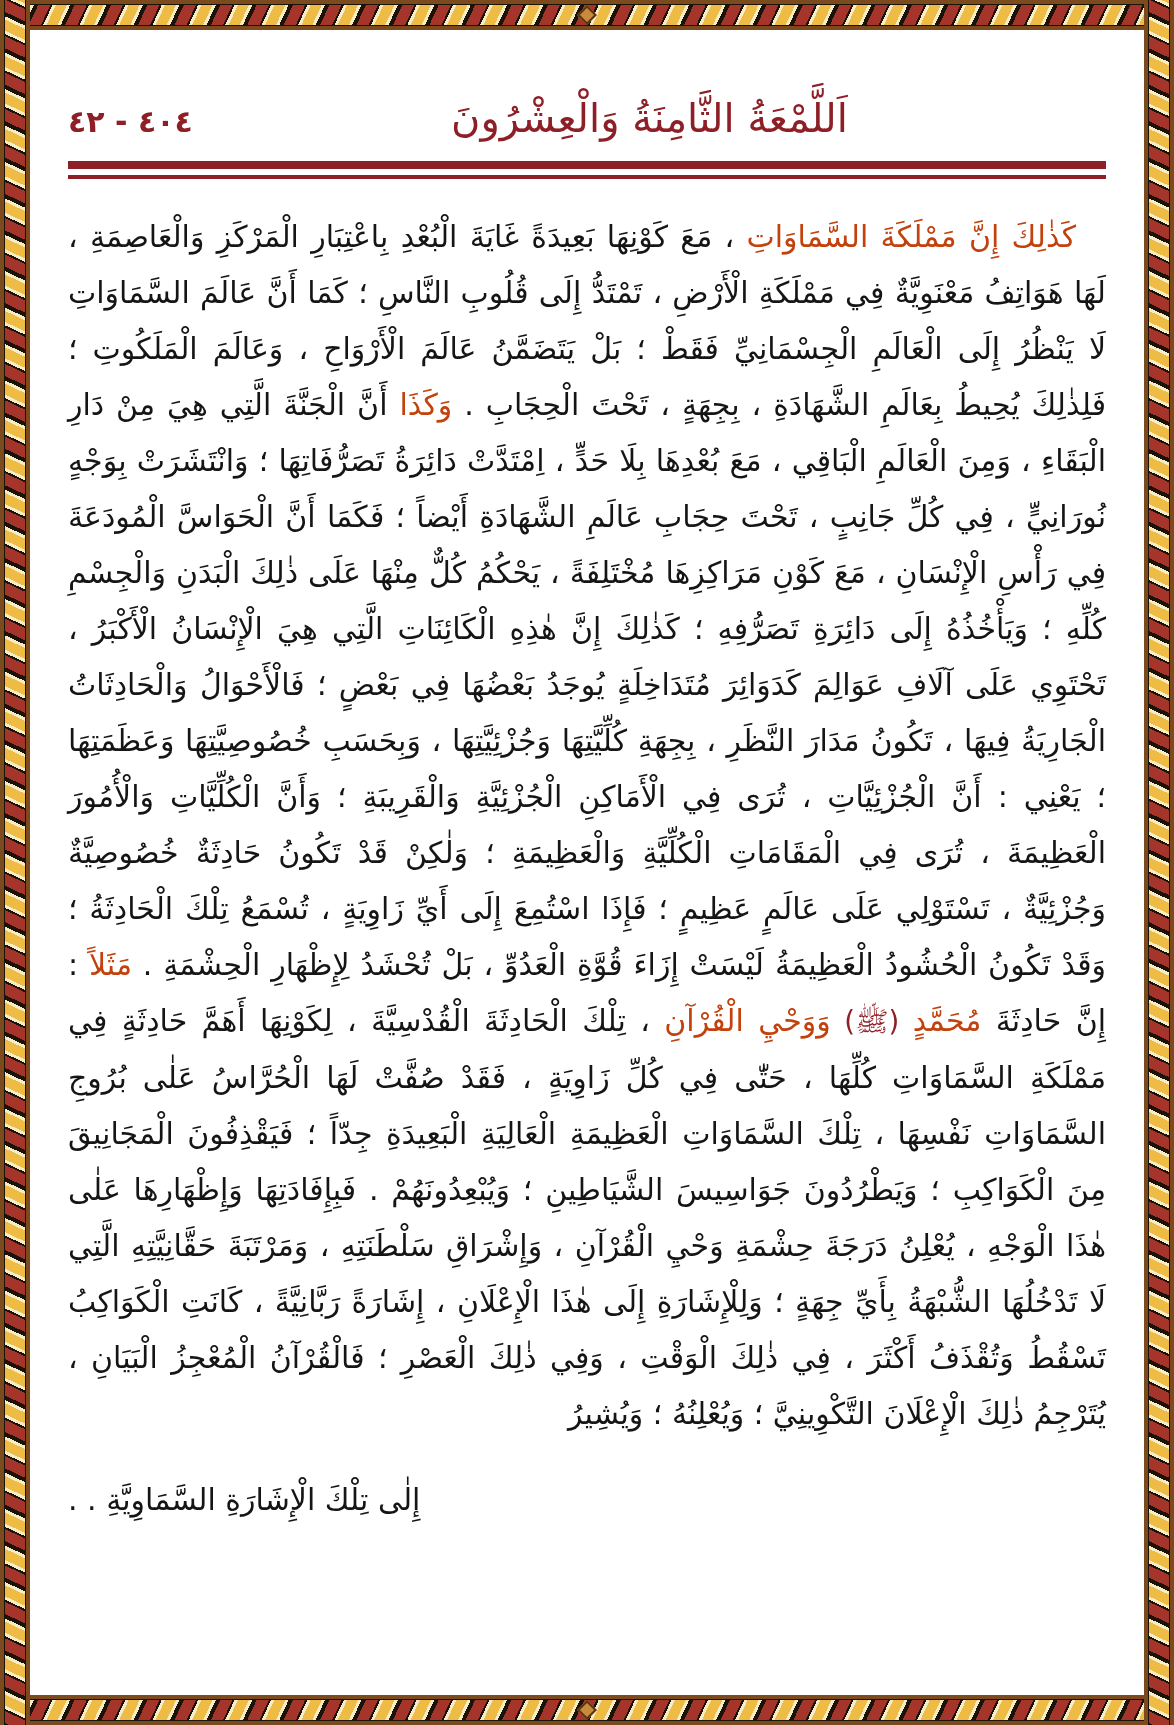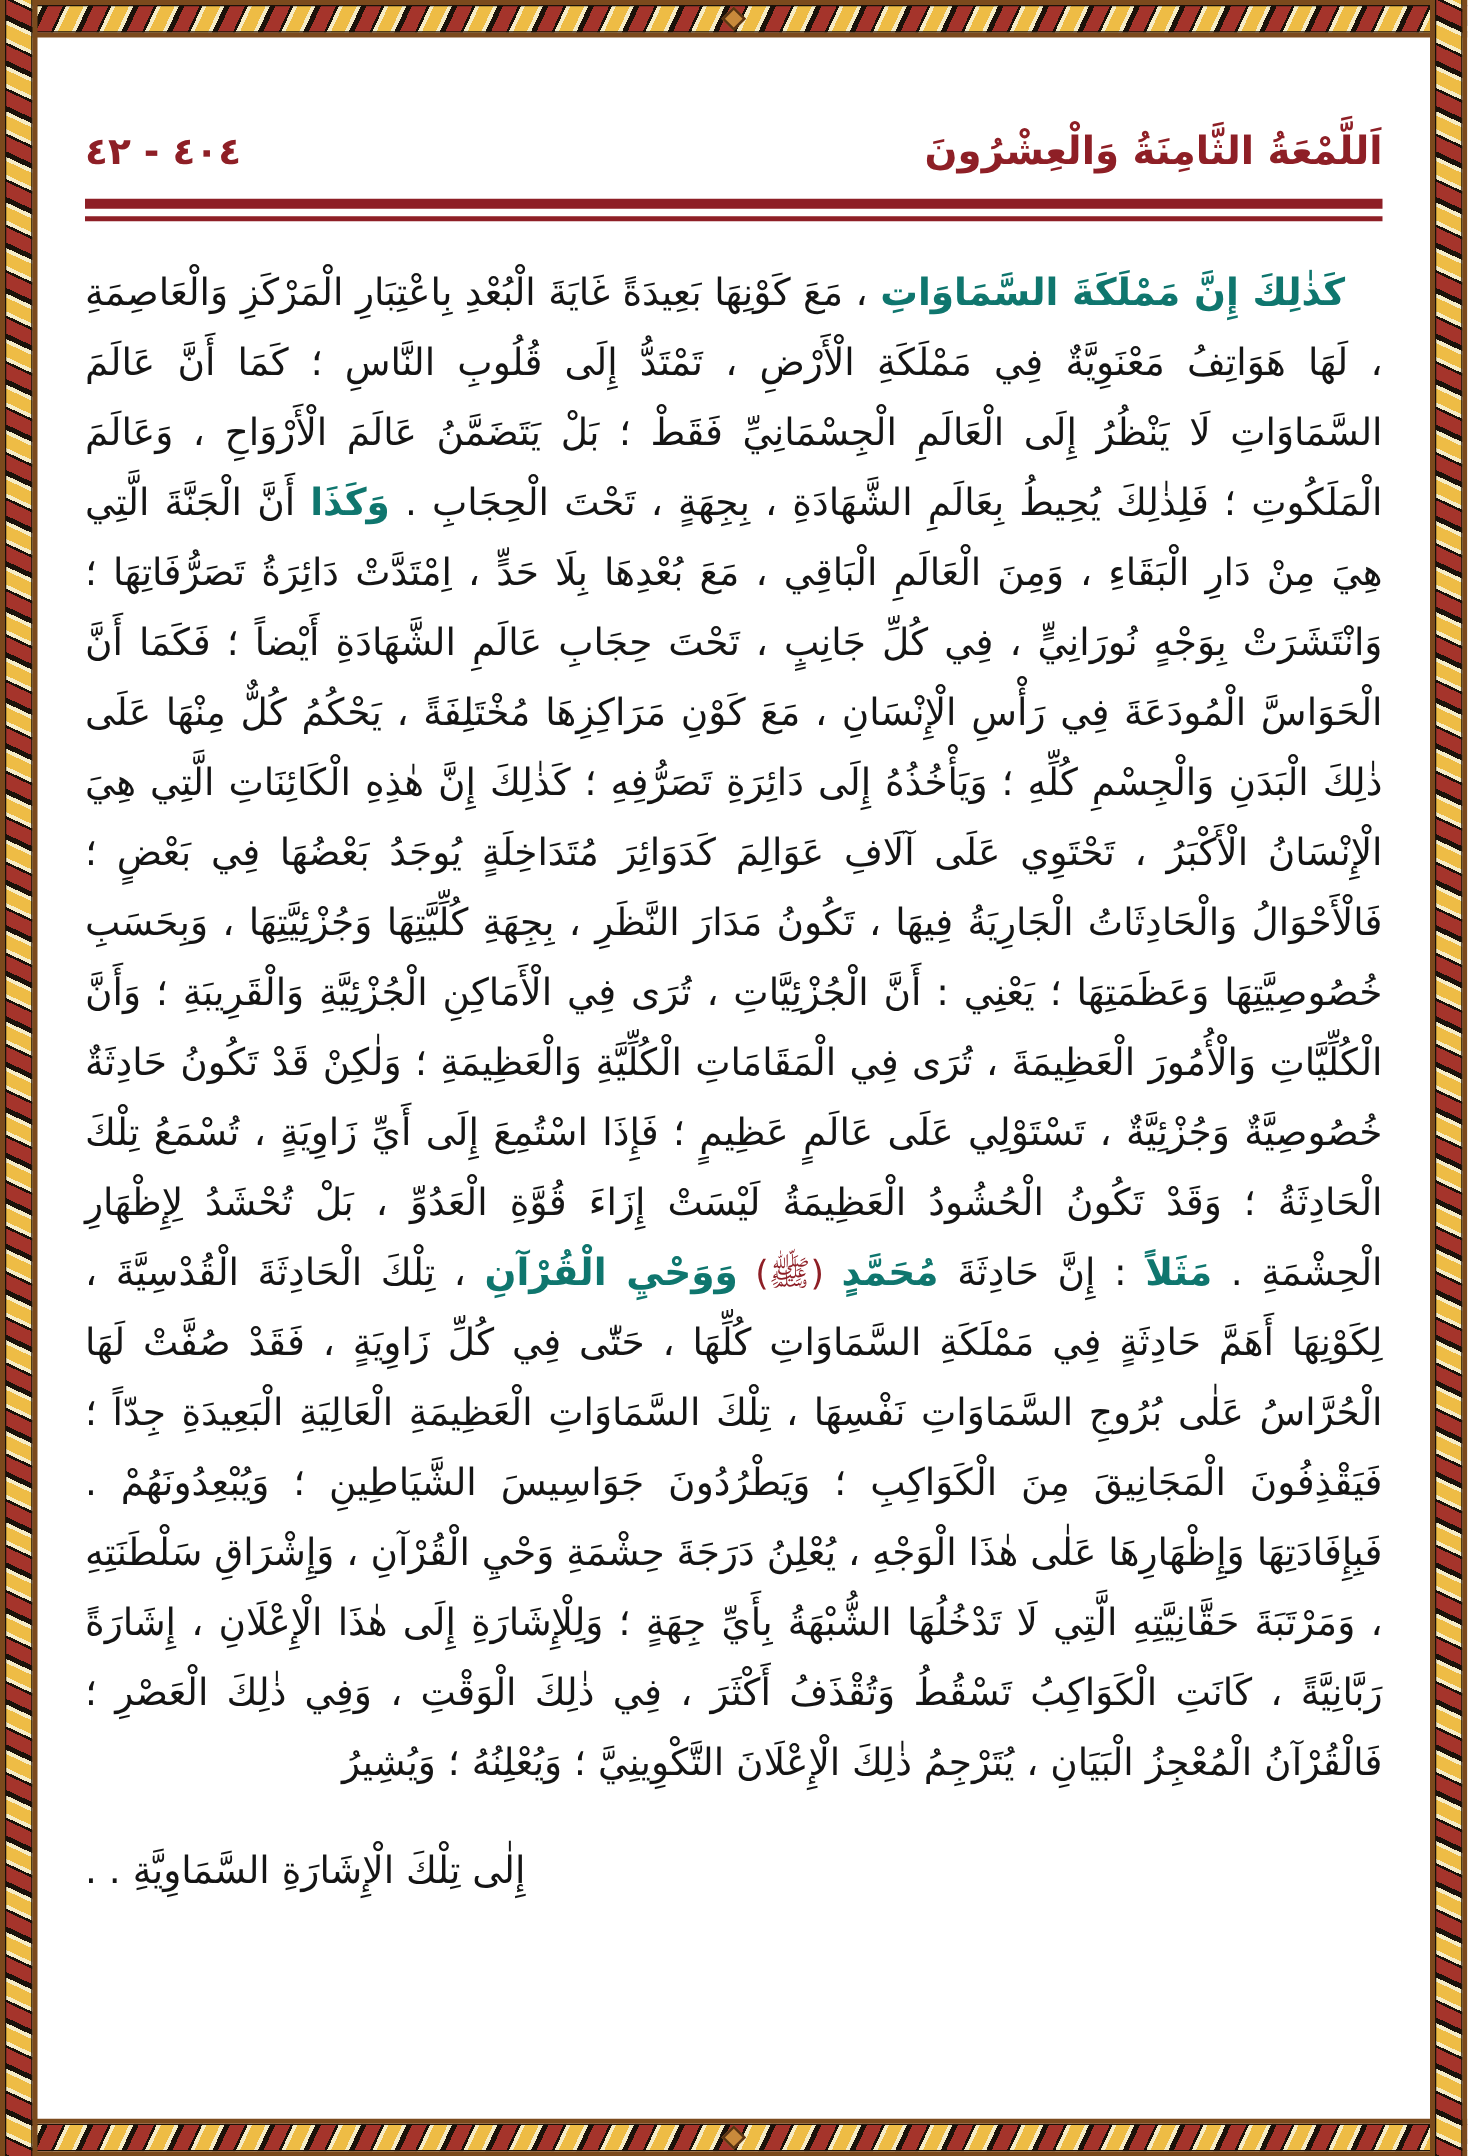--- a/index.html
+++ b/index.html
@@ -60,43 +60,43 @@
   .page-ref{
     color:#8e1f26;
     font-weight:bold;
     font-size:30px;
     white-space:nowrap;
     order:2; 
     margin-top:40px;
   }
   .page-title{
     flex:1;
-    text-align:right;
+    text-align:center;
     color:#8e1f26;
-    font-weight:bold;
-    font-size:31px;
+    font-weight:normal;
+    font-size:40px;
     order:1;
   }
   .double-rule{
     margin-top:20px;
     height:6px;
     border-top:8px solid #8e1f26;
     border-bottom:4px solid #8e1f26;
   }
   .body-text{
     margin-top:30px;
     font-size:30px;
     line-height:56px;
     color:#151515;
     text-align:justify;
     text-justify:inter-word;
     text-indent:30px;
   }
   .seg-normal{color:#151515;margin-top:44px;}
-  .seg-red{color:#0f766e;font-weight:bold;}
+  .seg-red{color:#c2410c;font-weight:normal;}
   .seg-seal{color:#8e1f26;font-size:0.92em;}
   .closing-line{
     font-size:30px;
     line-height:56px;
     color:#151515;
     text-align:left;
     direction:rtl;
   }
 </style>
 </head>

